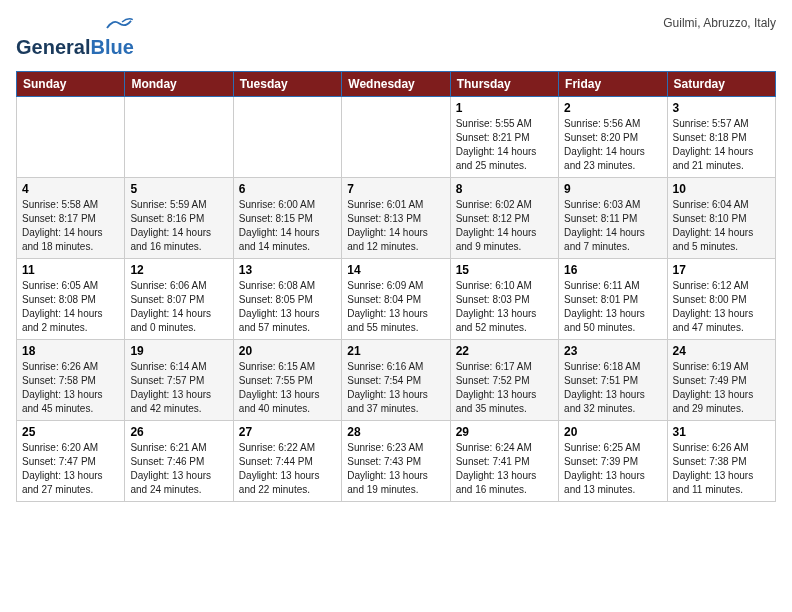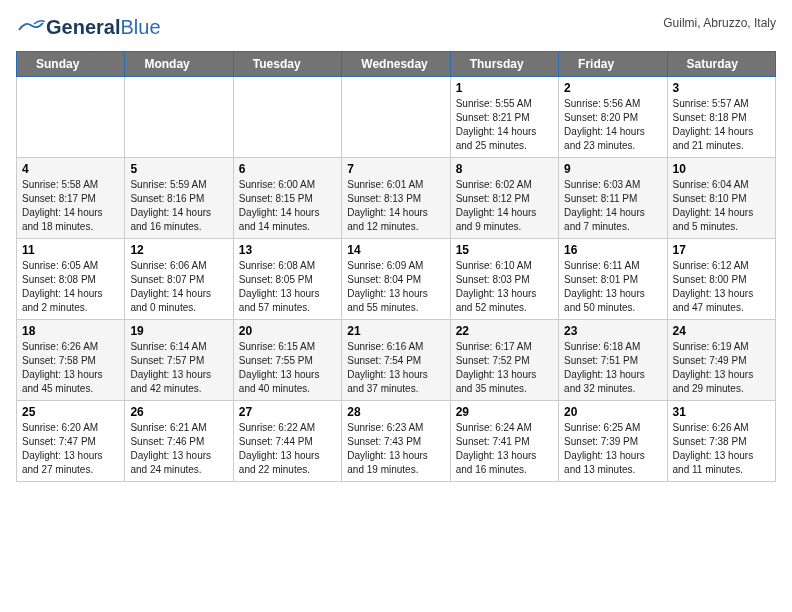--- a/index.html
+++ b/index.html
@@ -11,21 +11,22 @@
       padding: 16px;
     }
     .header {
       display: flex;
       justify-content: space-between;
       align-items: flex-start;
       margin-bottom: 12px;
     }
     .logo {
       display: flex;
-      align-items: center;
+      flex-direction: column;
+      align-items: flex-end;
     }
     .logo-icon {
       width: 30px;
       height: 18px;
       margin-bottom: 2px;
     }
     .title-block {
       text-align: right;
     }
     .calendar-title {
@@ -37,24 +38,24 @@
       font-size: 12px;
       color: #444;
       text-align: right;
     }
     .calendar-table {
       width: 100%;
       border-collapse: collapse;
       font-size: 11px;
     }
     .calendar-table th {
-      background: #737373;
+      background: #7f1d1d;
       color: #fff;
       text-align: left;
-      padding: 5px 19px;
+      padding: 5px 6px;
       font-size: 12px;
       border: 1px solid #2a6db5;
     }
     .calendar-table td {
       border: 1px solid #ccc;
       vertical-align: top;
       padding: 4px 5px;
       width: calc(100% / 7);
       min-height: 80px;
       background: #fff;
@@ -88,21 +89,21 @@
 <div class="header">
   <div class="logo">
     <div class="logo-wrapper">
       <svg class="logo-icon" viewBox="0 0 50 30" xmlns="http://www.w3.org/2000/svg">
         <path d="M5 20 Q15 5 25 12 Q35 20 45 8" stroke="#2a6db5" stroke-width="3" fill="none"></path>
         <path d="M30 10 Q40 2 48 6" stroke="#2a6db5" stroke-width="2.5" fill="none"></path>
       </svg>
     </div>
     <div style="display:flex; align-items:baseline; gap:0px;">
       <span style="font-size:20px;font-weight:bold;color:#1a3a5c;">General</span>
-      <span style="font-size:20px;font-weight:normal;color:#2a6db5;">Blue</span>
+      <span style="font-size:20px;font-weight:bold;color:#2a6db5;">Blue</span>
     </div>
   </div>
   <div class="title-block">
     <div class="calendar-subtitle">Guilmi, Abruzzo, Italy</div>
   </div>
 </div>
 
 <table class="calendar-table">
   <thead>
     <tr>

